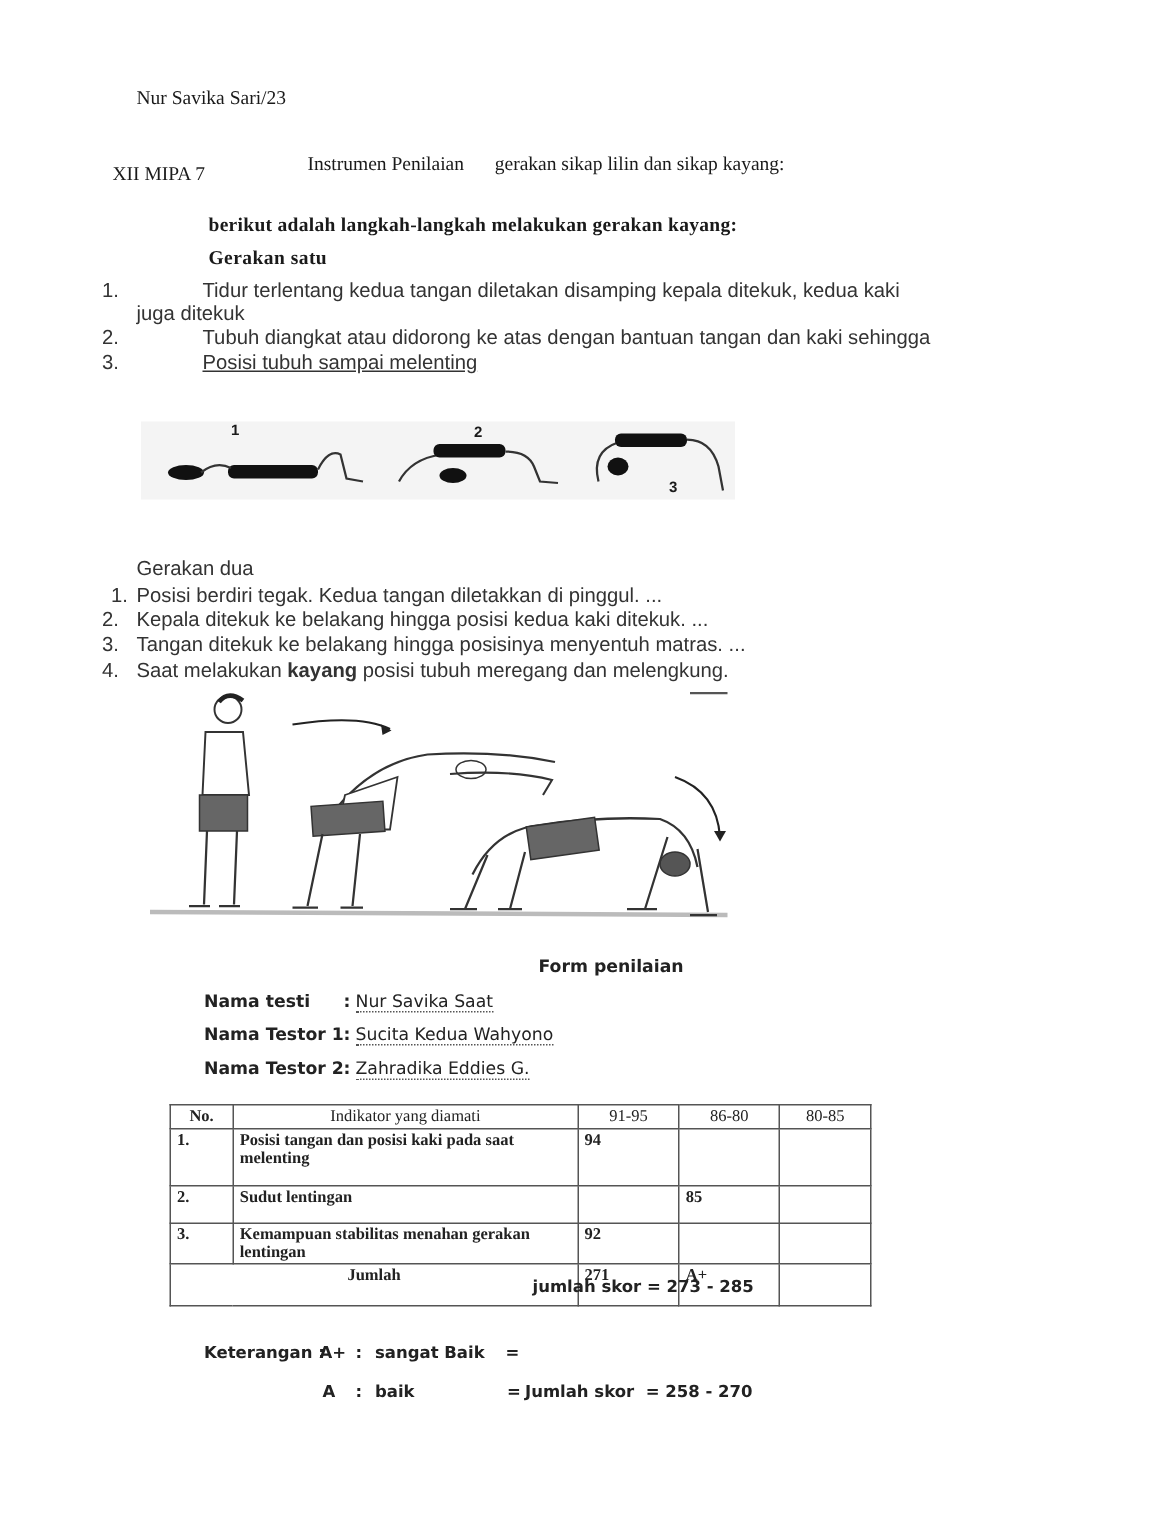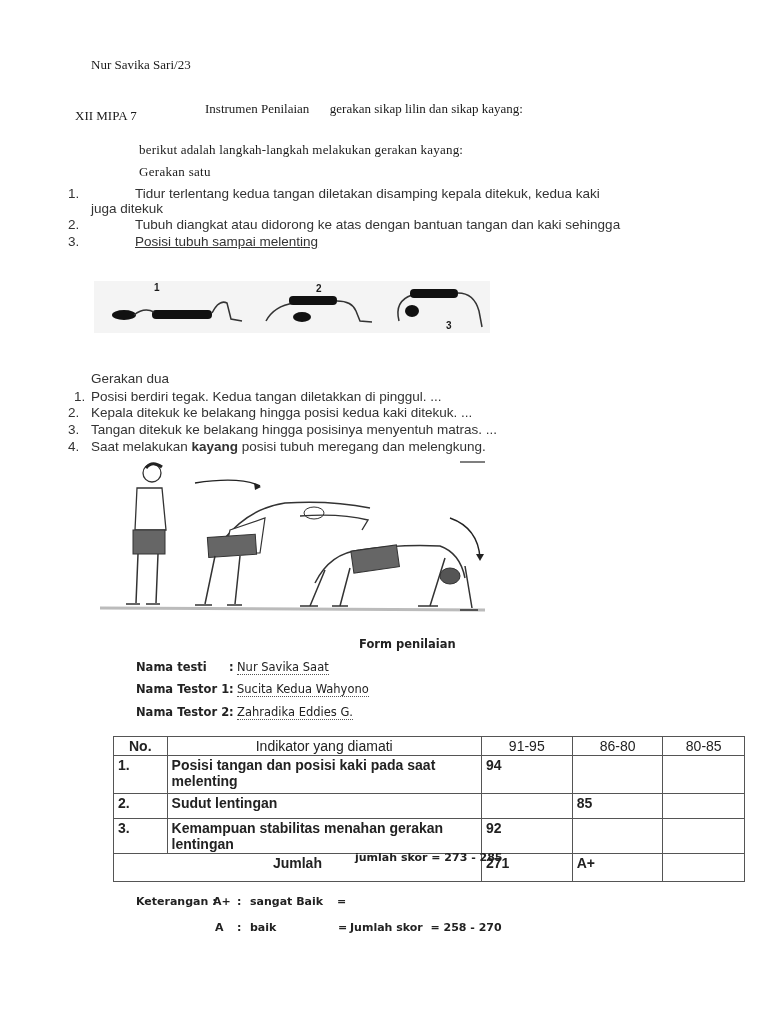--- a/index.html
+++ b/index.html
@@ -2,27 +2,27 @@
 <html><head>
   <meta charset="utf-8">
   <style>
     html, body { margin: 0; padding: 0; }
     body { width: 768px; height: 1024px; background: #ffffff; position: relative; overflow: hidden; color: #1a1a1a; }
     .serif { font-family: "Liberation Serif", "DejaVu Serif", serif; }
     .sans { font-family: "Liberation Sans", "DejaVu Sans", sans-serif; }
     .abs { position: absolute; white-space: nowrap; }
     .t13 { font-size: 13px; }
     .t14 { font-size: 13.5px; }
-    .bold { font-weight: normal; padding-left: 48px; }
+    .bold { font-weight: bold; padding-left: 48px; }
     .gray { color: #333; }
     .img-box { position: absolute; background: #f4f4f4; }
     .form-label { font-family: "DejaVu Sans", sans-serif; font-size: 11.5px; font-weight: bold; color: #222; }
     .underline-dot { border-bottom: 1px dotted #555; font-weight: normal; }
 
-    table.score { position: absolute; left: 113px; top: 736px; width: 632px; border-collapse: collapse; font-family: Liberation Sans, sans-serif; font-size: 14px; color: #222; }
+    table.score { position: absolute; left: 113px; top: 736px; width: 468px; border-collapse: collapse; font-family: Liberation Serif, serif; font-size: 11px; color: #222; }
     table.score th, table.score td { border: 1px solid #555; padding: 1px 4px; vertical-align: top; text-align: left; }
     table.score th { font-weight: normal; text-align: center; height: 13px; }
     table.score td.b { font-weight: bold; }
     table.score td.center { text-align: center; }
     .ket { font-family: "DejaVu Sans", sans-serif; font-size: 11px; font-weight: bold; color: #222; }
   </style>
 </head>
 <body>
 
 <div class="abs serif t13" style="left:91px;top:57px;">Nur Savika Sari/23</div>

